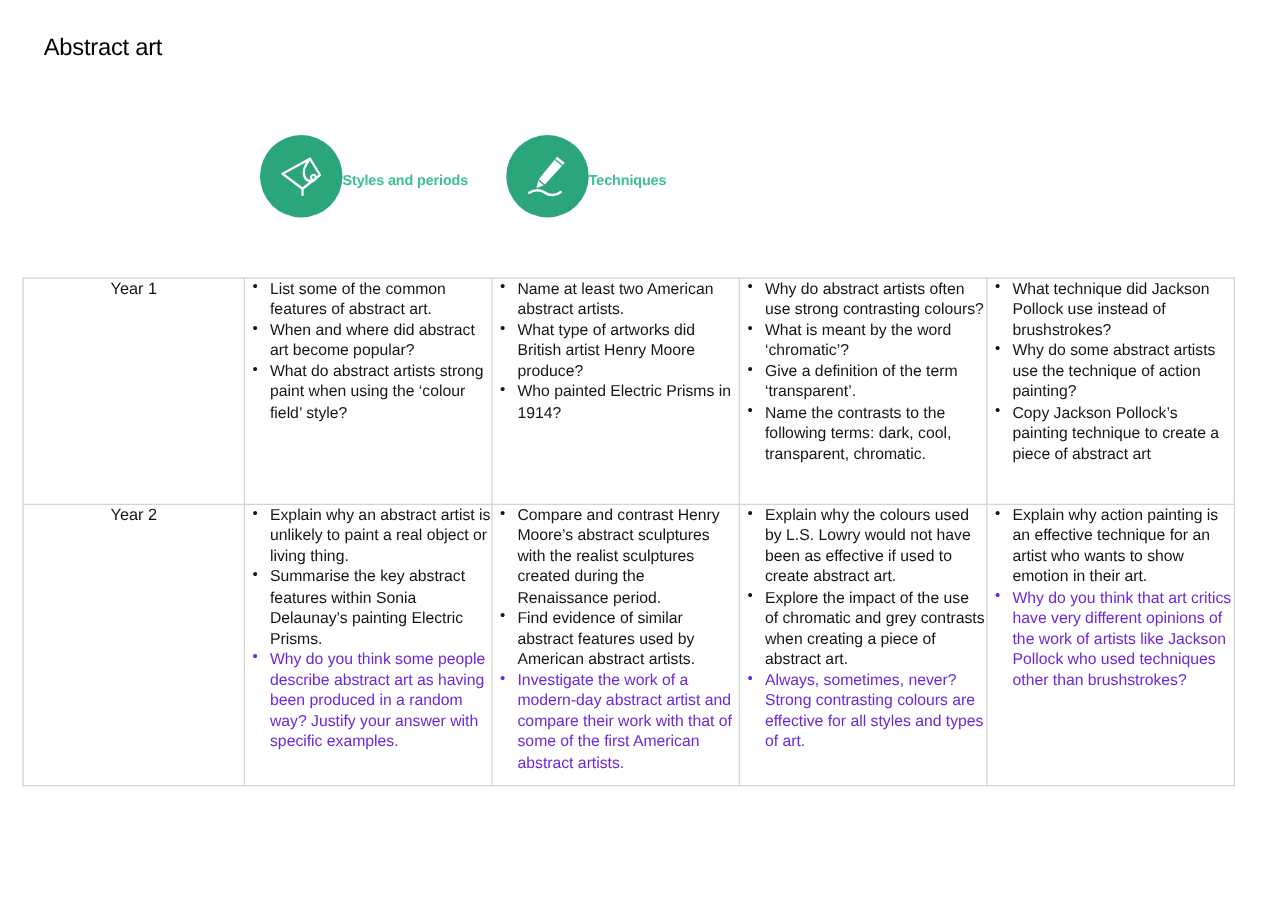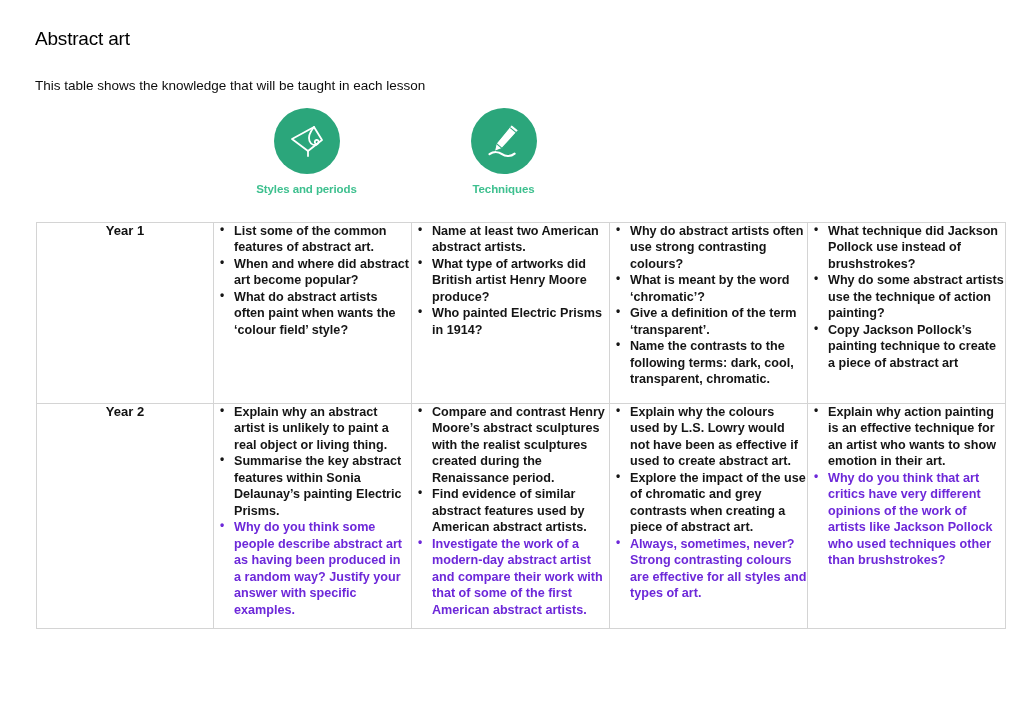--- a/index.html
+++ b/index.html
@@ -46,21 +46,21 @@
     left: 208px;
     top: 108px;
     width: 790px;
     height: 100px;
     display: flex;
     align-items: flex-start;
   }
   .icon-block {
     width: 197px;
     display: flex;
-    flex-direction: column;
+    flex-direction: row;
     align-items: center;
   }
   .icon-circle {
     width: 66px;
     height: 66px;
     border-radius: 50%;
     background: #2BA67B;
     display: flex;
     align-items: center;
     justify-content: center;
@@ -72,26 +72,25 @@
     font-size: 11.5px;
     font-weight: bold;
     line-height: 1.15;
     color: #3EC08F;
     letter-spacing: -0.1px;
   }
 
   
   .knowledge-table {
     position: absolute;
-    left: 36px;
+    left: 18px;
     top: 222px;
     width: 965px;
     border-collapse: collapse;
     table-layout: fixed;
-    font-weight: bold;
   }
   .knowledge-table td {
     border: 1px solid #d4d4d4;
     vertical-align: top;
     padding: 0;
   }
   .year-cell {
     width: 176px;
     text-align: center;
     vertical-align: middle;
@@ -130,21 +129,20 @@
   ul.q-list li.blue {
     color: #6d28d9;
   }
 </style>
 </head>
 <body>
 
 <div class="page">
 
   <div class="doc-title">Abstract art</div>
-  <div class="doc-subtitle">This table shows the knowledge that will be taught in each lesson</div>
 
   <div class="icon-strip">
 
     <div class="icon-block">
       <div class="icon-circle">
         <svg width="46" height="46" viewBox="0 0 46 46" aria-hidden="true">
           <g fill="none" stroke="#ffffff" stroke-width="1.8" stroke-linejoin="round" stroke-linecap="round">
             <path d="M30 9 L8 21 L24 33 L38 22 Z"></path>
             <path d="M30 9 C26 14, 24 19, 25.5 23 C27 27, 31 28, 33.5 26 C35.5 24.4, 34.6 21.6, 32.4 22 C30.6 22.3, 30.2 24.4, 31.6 25.6"></path>
             <path d="M24 33 L24 38"></path>
@@ -175,21 +173,21 @@
   <table class="knowledge-table">
     <tbody>
       <tr class="row-1">
         <td class="year-cell">
           <span>Year 1</span>
         </td>
         <td class="content-cell">
           <ul class="q-list">
             <li>List some of the common features of abstract art.</li>
             <li>When and where did abstract art become popular?</li>
-            <li>What do abstract artists often paint when wants the ‘colour field’ style?</li>
+            <li>What do abstract artists strong paint when using the ‘colour field’ style?</li>
           </ul>
         </td>
         <td class="content-cell">
           <ul class="q-list">
             <li>Name at least two American abstract artists.</li>
             <li>What type of artworks did British artist Henry Moore produce?</li>
             <li>Who painted Electric Prisms in 1914?</li>
           </ul>
         </td>
         <td class="content-cell">

